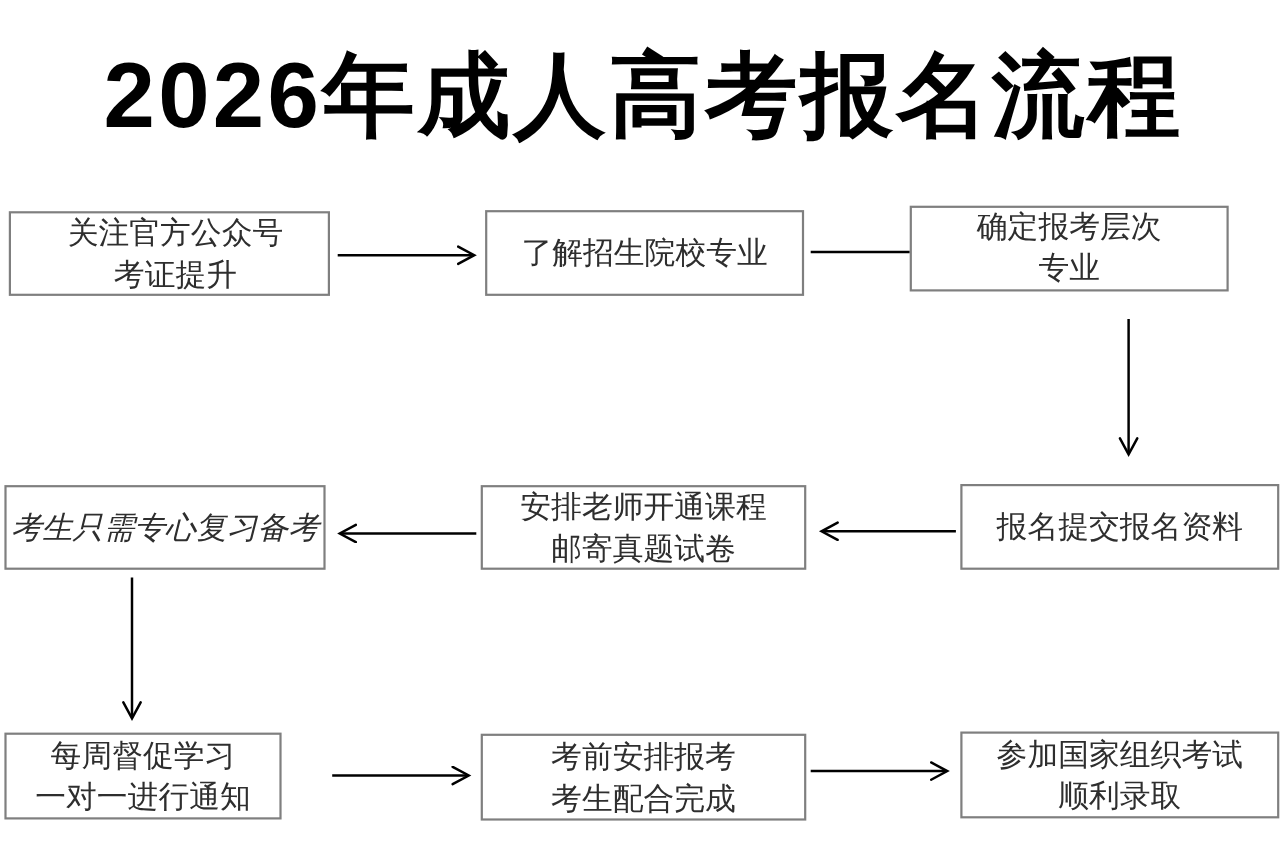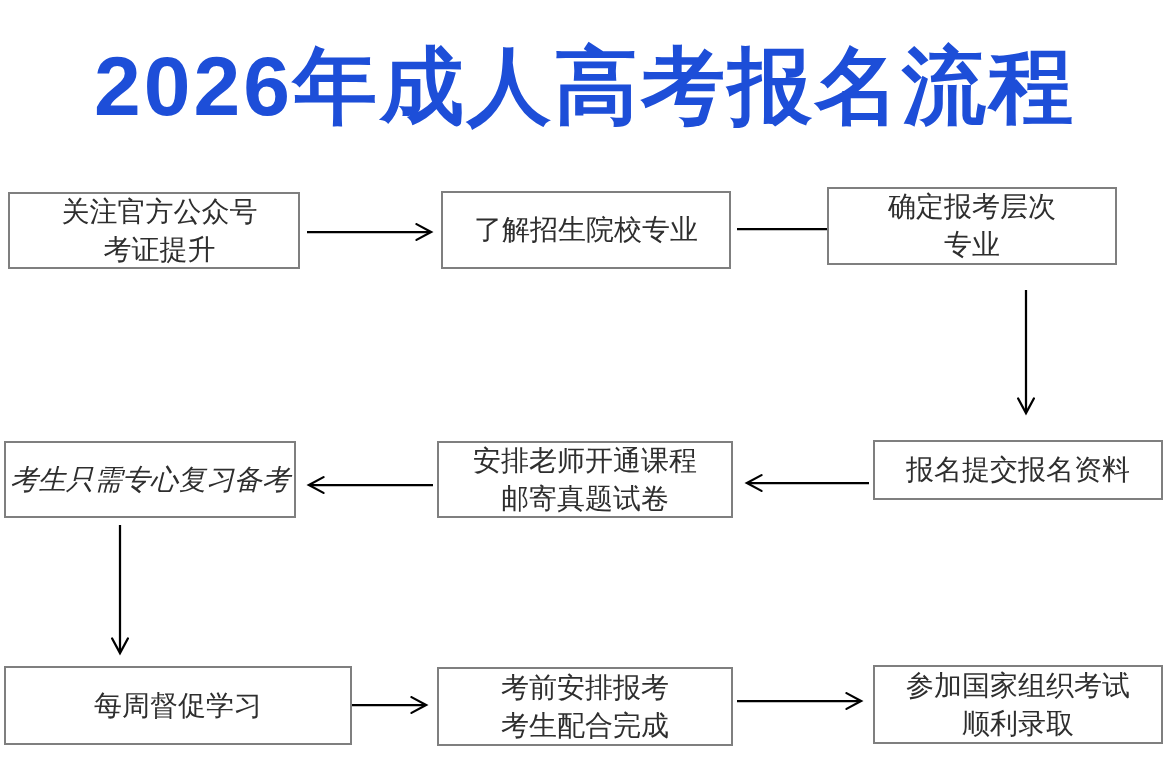--- a/index.html
+++ b/index.html
@@ -19,21 +19,21 @@
     position: absolute;
     left: 0;
     right: 0;
     top: 36px;
     margin: 0;
     text-align: center;
     font-size: 84px;
     line-height: 100px;
     font-weight: bold;
     letter-spacing: 3px;
-    color: #1d4ed8;
+    color: #000000;
   }
   .arrows {
     position: absolute;
     left: 0;
     top: 0;
     width: 1170px;
     height: 775px;
     pointer-events: none;
   }
   .box {
@@ -48,24 +48,24 @@
     text-align: center;
     font-size: 28px;
     line-height: 38px;
     font-weight: normal;
     color: #2e2e2e;
   }
   .box span { display: block; white-space: nowrap; }
   .b1 { left: 8px;   top: 192px; width: 292px; height: 77px; padding-left: 11px; }
   .b2 { left: 441px; top: 191px; width: 290px; height: 78px; }
   .b3 { left: 827px; top: 187px; width: 290px; height: 78px; font-family: Liberation Serif, serif; }
-  .b4 { left: 873px; top: 440px; width: 290px; height: 60px; }
+  .b4 { left: 873px; top: 440px; width: 290px; height: 78px; }
   .b5 { left: 437px; top: 441px; width: 296px; height: 77px; }
   .b6 { left: 4px;   top: 441px; width: 292px; height: 77px; font-style: italic; }
-  .b7 { left: 4px;   top: 666px; width: 348px; height: 79px; }
+  .b7 { left: 4px;   top: 666px; width: 252px; height: 79px; }
   .b8 { left: 437px; top: 667px; width: 296px; height: 79px; }
   .b9 { left: 873px; top: 665px; width: 290px; height: 79px; }
 </style>
 </head>
 <body>
 
 <div class="canvas">
 
   <h1 class="title">2026年成人高考报名流程</h1>
 
@@ -107,20 +107,21 @@
     <span>安排老师开通课程</span>
     <span>邮寄真题试卷</span>
   </div>
 
   <div class="box b6">
     <span>考生只需专心复习备考</span>
   </div>
 
   <div class="box b7">
     <span>每周督促学习</span>
+    <span>一对一进行通知</span>
   </div>
 
   <div class="box b9">
     <span>参加国家组织考试</span>
     <span>顺利录取</span>
   </div>
 
   <div class="box b8">
     <span>考前安排报考</span>
     <span>考生配合完成</span>

